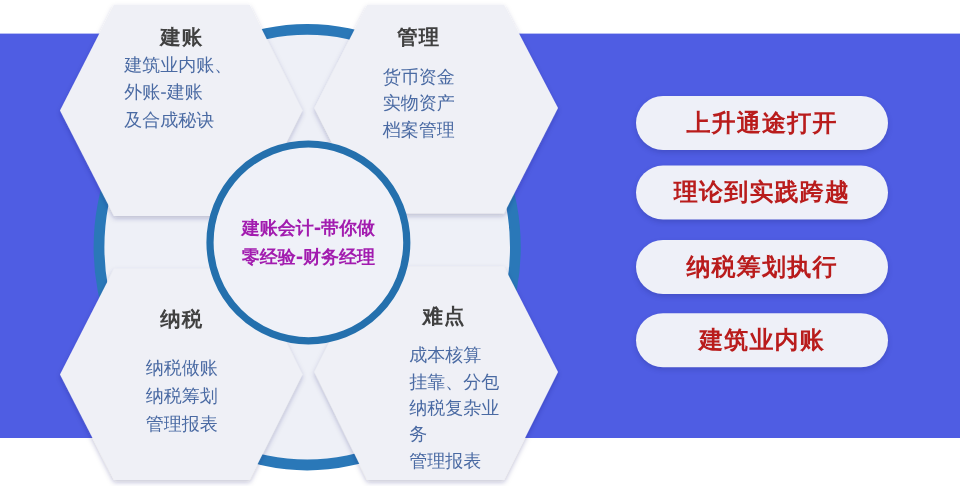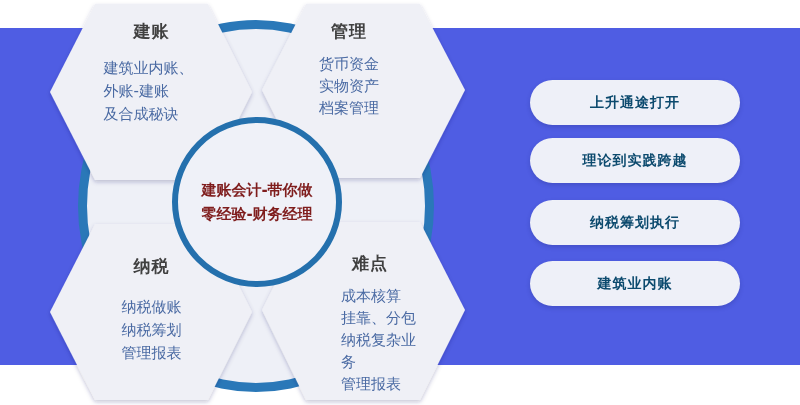--- a/index.html
+++ b/index.html
@@ -4,28 +4,28 @@
 <style>
   html, body { margin:0; padding:0; }
   body { width:800px; height:405px; background:#ffffff; position:relative; overflow:hidden;
          font-family:"DejaVu Sans","Liberation Sans",sans-serif; }
   .band { position:absolute; left:0; top:28px; width:800px; height:337px; background:#4f5de3; }
   .big-ring { position:absolute; left:78px; top:20px; width:356px; height:372px; border-radius:50%;
               border:9px solid #2a78b8; background:#eef0f7; box-sizing:border-box; }
   svg.hexes { position:absolute; left:0; top:0; }
   .hex-text { position:absolute; text-align:center; color:#3b5b99; }
   .hex-title { font-weight:bold; font-size:17px; color:#404040; letter-spacing:1px; }
-  .hex-lines { font-size:15px; line-height:23px; color:#4a6aa3; text-align:left; display:inline-block; margin-top:14px; }
+  .hex-lines { font-size:15px; line-height:23px; color:#4a6aa3; text-align:left; display:inline-block; margin-top:0; }
   .center-circle { position:absolute; left:172px; top:117px; width:170px; height:170px; border-radius:50%;
                    border:6px solid #2470ad; background:#eff1f8; box-sizing:border-box;
                    display:flex; flex-direction:column; align-items:center; justify-content:center; }
-  .center-line { font-size:15px; font-weight:bold; color:#7f1d1d; line-height:24px; white-space:nowrap; }
+  .center-line { font-size:15px; font-weight:bold; color:#a21caf; line-height:24px; white-space:nowrap; }
   .pill { position:absolute; left:530px; width:210px; height:45px; border-radius:23px; background:#eef0f8;
-          display:flex; align-items:center; justify-content:center; font-weight:bold; font-size:14px;
-          color:#0c4a6e; letter-spacing:1px; box-shadow:0 2px 4px rgba(30,40,120,0.25); }
+          display:flex; align-items:center; justify-content:center; font-weight:bold; font-size:20px;
+          color:#b91c1c; letter-spacing:1px; box-shadow:0 2px 4px rgba(30,40,120,0.25); }
 </style>
 </head>
 <body>
 
 <div class="band"></div>
 <div class="big-ring"></div>
 
 <svg class="hexes" width="800" height="405">
   <defs>
     <filter id="sh" x="-10%" y="-10%" width="120%" height="120%">

